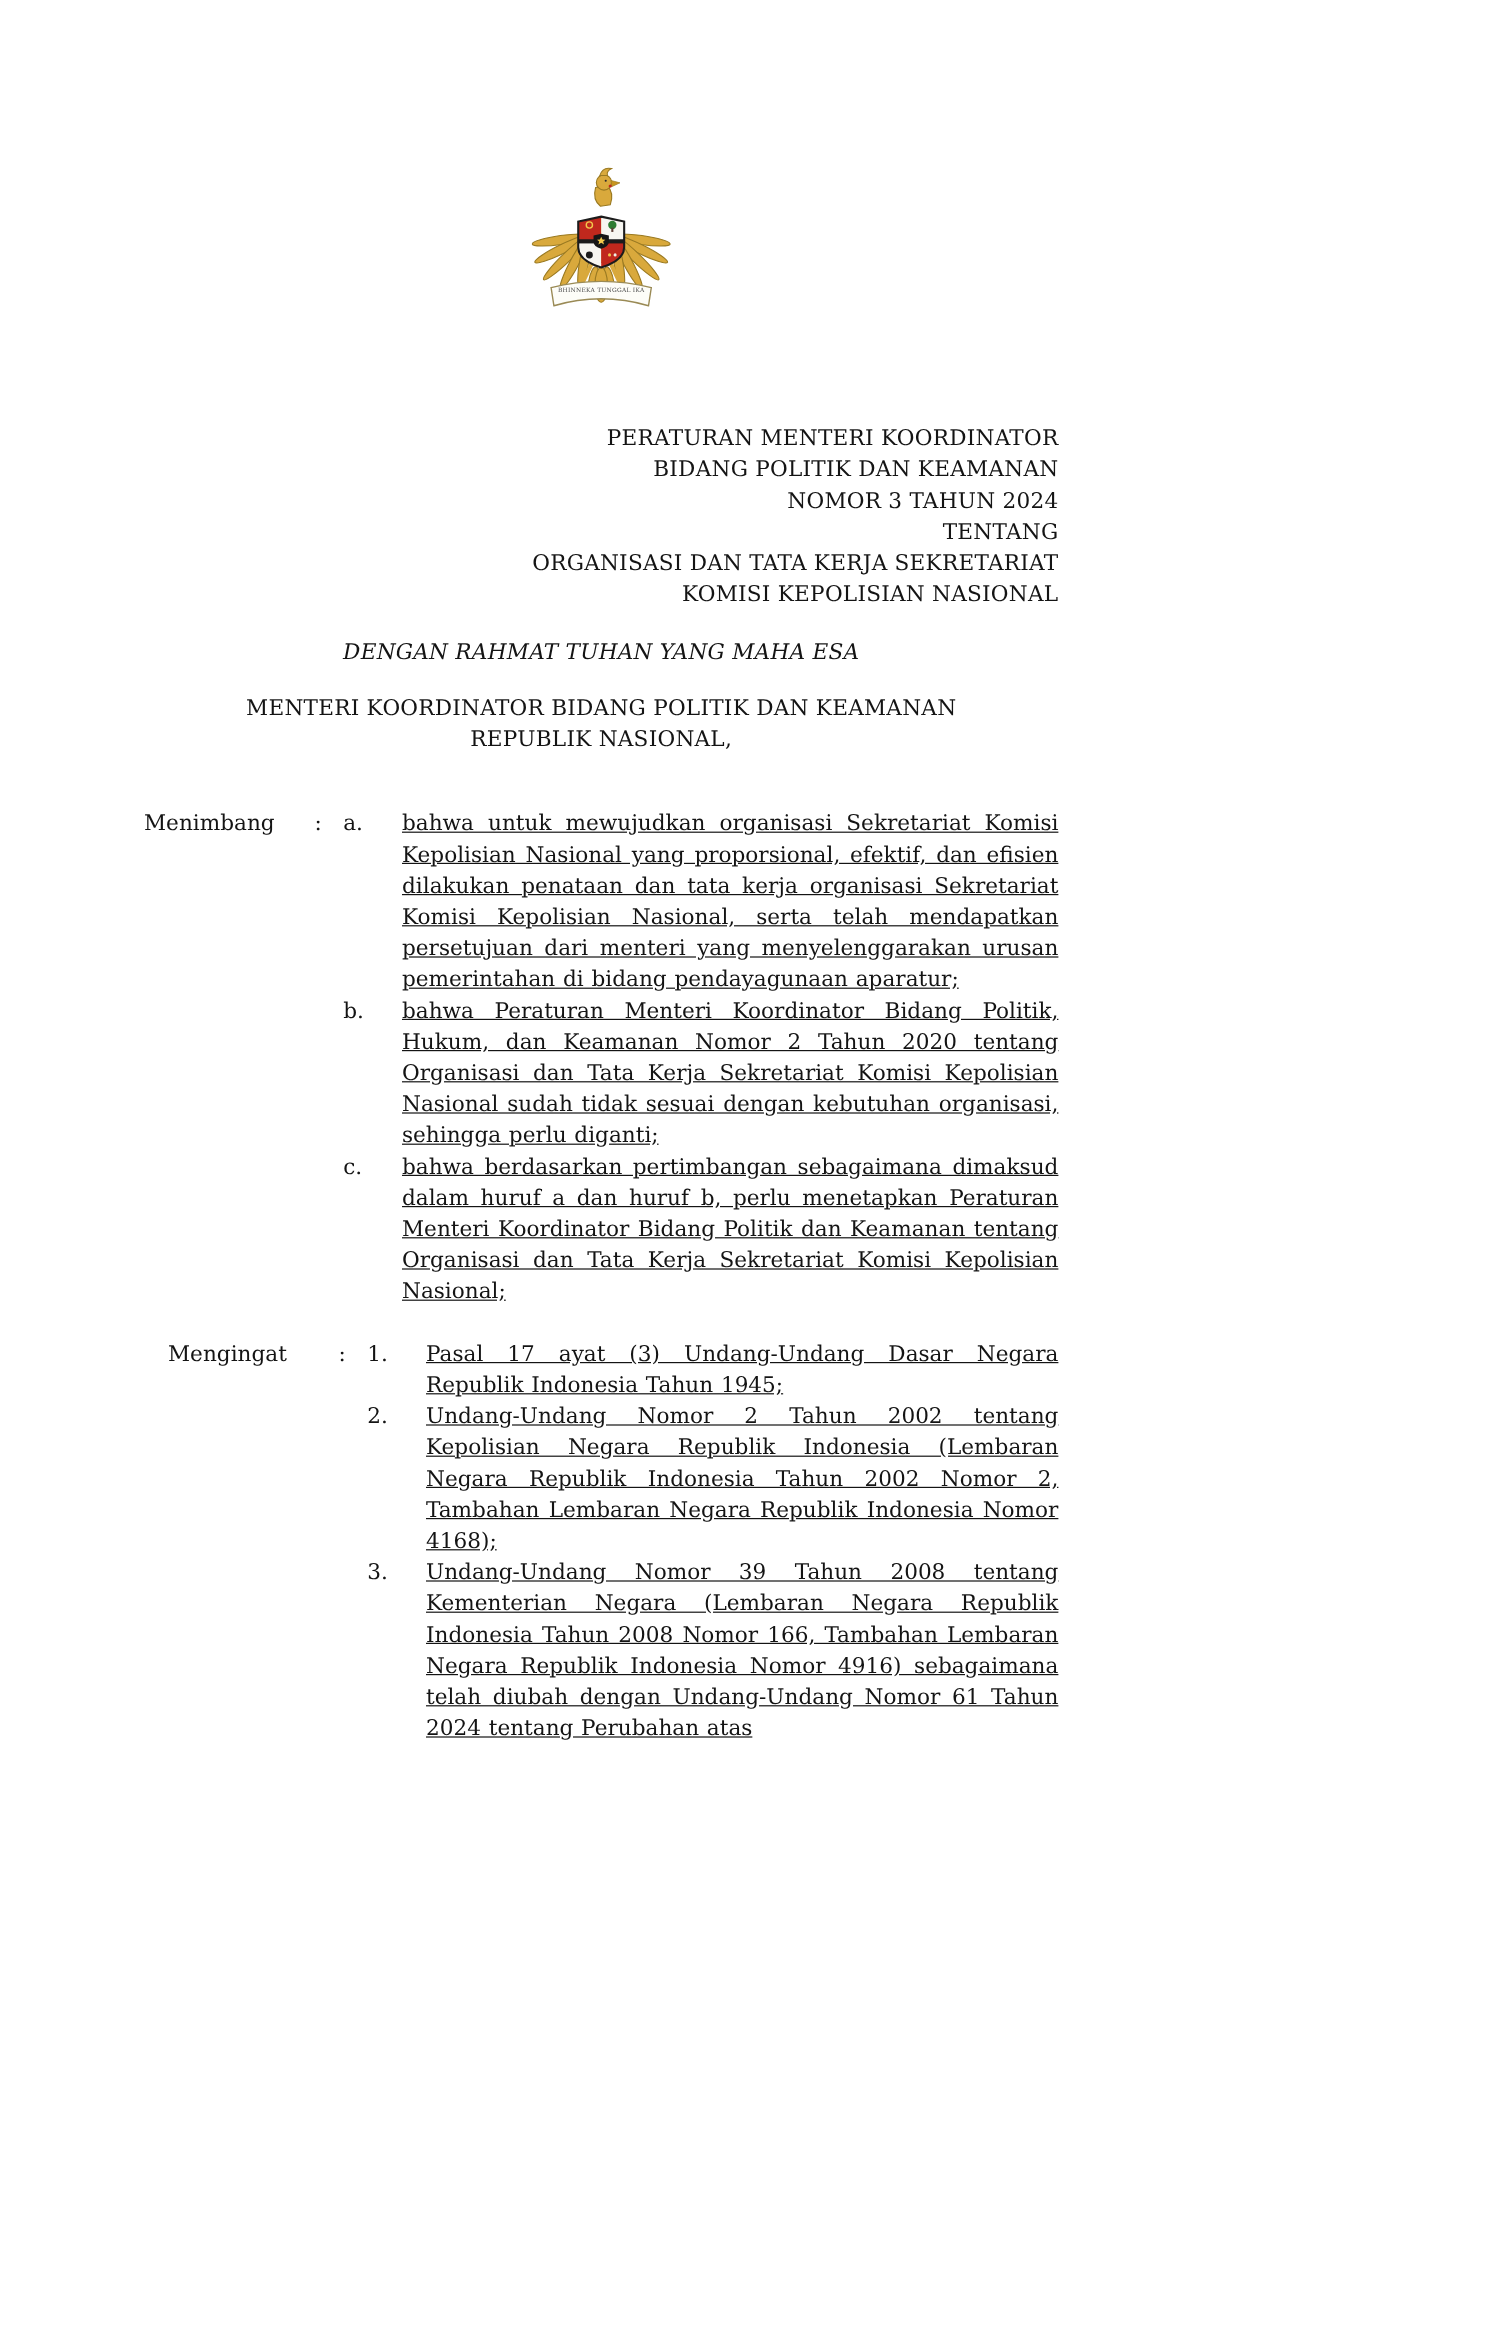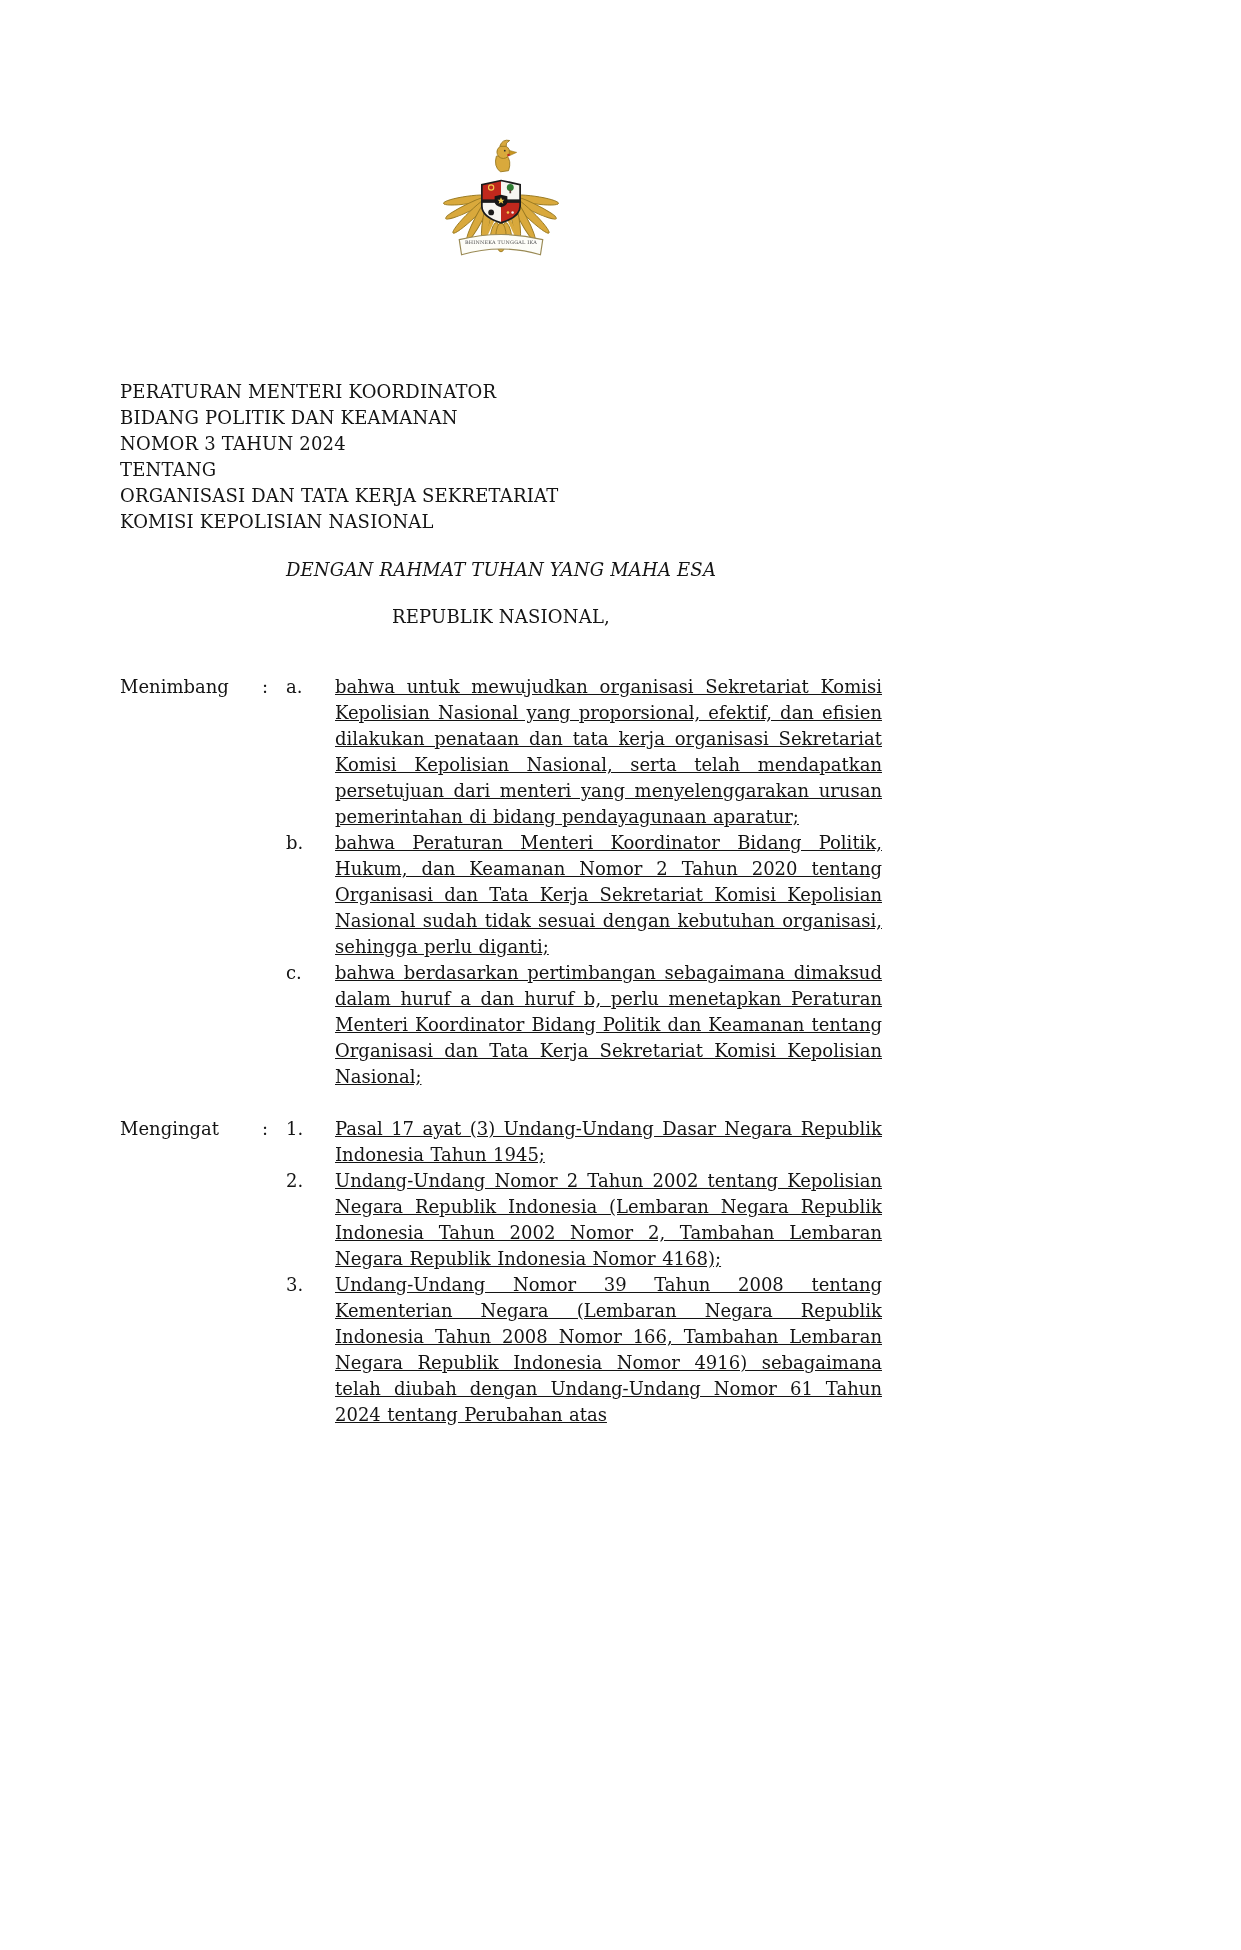--- a/index.html
+++ b/index.html
@@ -21,41 +21,41 @@
     left: 120px;
     top: 0;
     width: 762px;
   }
   .emblem-wrap {
     margin-top: 126px;
     text-align: center;
     line-height: 0;
   }
   .title-block {
-    margin-top: 108px;
-    text-align: left;
+    margin-top: 82px;
+    text-align: right;
     line-height: 26px;
     letter-spacing: 0.2px;
   }
   .title-line { white-space: nowrap; }
   .invocation {
     margin-top: 24px;
     text-align: center;
     letter-spacing: 0.2px;
     font-style: italic;
   }
   .authority {
     margin-top: 24px;
     text-align: center;
     line-height: 26px;
     letter-spacing: 0.2px;
   }
   .clauses { margin-top: 44px; line-height: 26px; }
   .clause { display: flex; align-items: flex-start; }
-  .clause + .clause { margin-top: 26px; }
+  .clause + .clause { margin-top: 26px; margin-left: 20px; }
   .c-label { flex: 0 0 142px; }
   .c-colon { flex: 0 0 24px; }
   .c-items { flex: 1 1 auto; min-width: 0; }
   .item { display: flex; align-items: flex-start; }
   .marker { flex: 0 0 49px; }
   .itext {
     flex: 1 1 auto;
     text-align: justify;
     word-spacing: 0.04em;
     text-decoration: underline;
@@ -146,20 +146,21 @@
       <div class="title-line">BIDANG POLITIK DAN KEAMANAN</div>
       <div class="title-line">NOMOR 3 TAHUN 2024</div>
       <div class="title-line">TENTANG</div>
       <div class="title-line">ORGANISASI DAN TATA KERJA SEKRETARIAT</div>
       <div class="title-line">KOMISI KEPOLISIAN NASIONAL</div>
     </div>
 
     <div class="invocation">DENGAN RAHMAT TUHAN YANG MAHA ESA</div>
 
     <div class="authority">
+      <div>MENTERI KOORDINATOR BIDANG POLITIK DAN KEAMANAN</div>
       <div>REPUBLIK NASIONAL,</div>
     </div>
 
     <div class="clauses">
 
       <section class="clause">
         <div class="c-label">Menimbang</div>
         <div class="c-colon">:</div>
         <div class="c-items">
           <div class="item">

